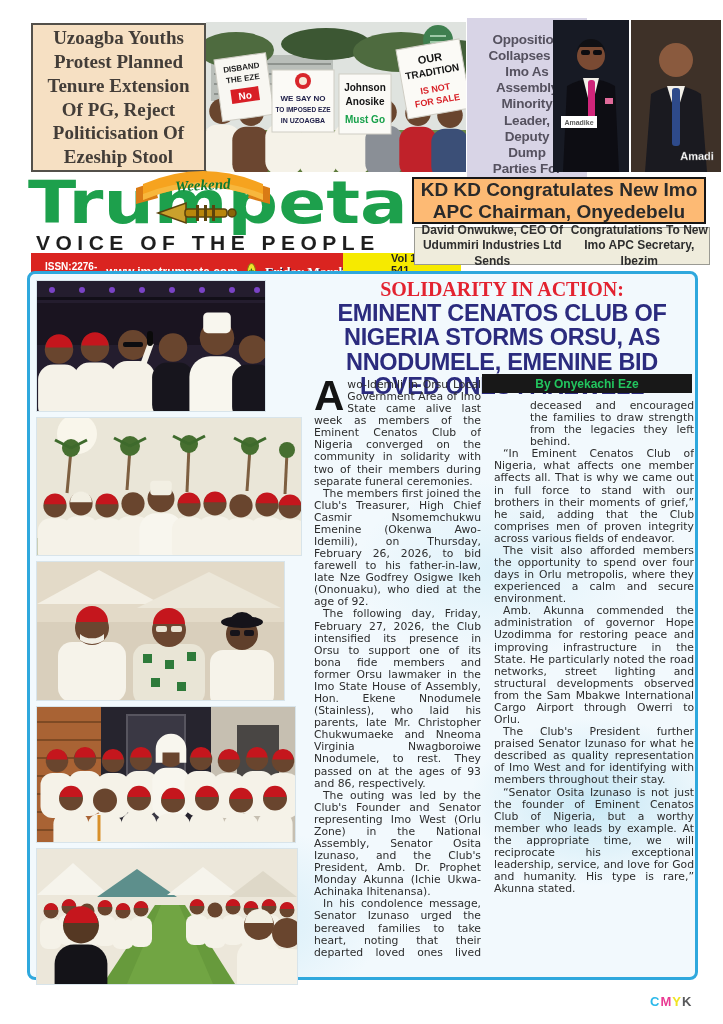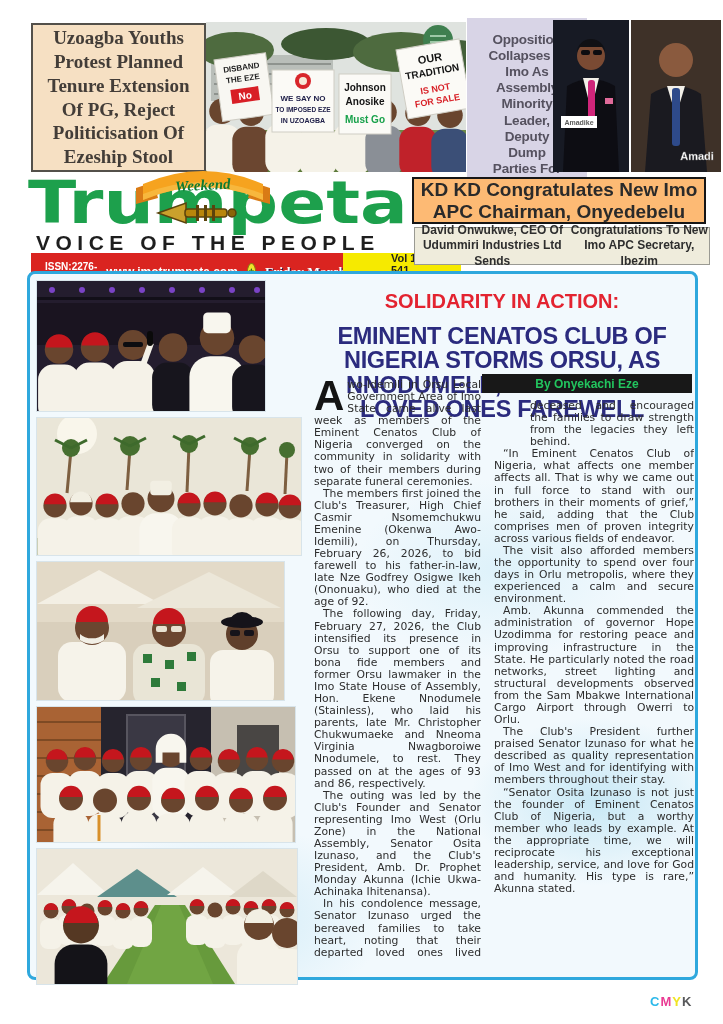--- a/index.html
+++ b/index.html
@@ -54,22 +54,22 @@
   .main{left:27px;top:271px;width:665px;height:703px;border:3.5px solid #2fa8dd;
     border-radius:8px;
     background:
       radial-gradient(180px 120px at 85% 75%, rgba(120,200,230,.35), transparent 70%),
       radial-gradient(220px 140px at 30% 92%, rgba(135,205,235,.30), transparent 70%),
       radial-gradient(200px 130px at 70% 42%, rgba(150,215,240,.22), transparent 70%),
       #f2f9fd;}
   .photo-col{left:6px;top:6px;width:272px;}
   .photo-col svg{display:block;margin-bottom:5px;border:1px solid #d8e4ea;background:#fff;}
   .headline-block{left:278px;top:5px;width:388px;text-align:center;}
-  .kicker{color:#e32330;font-family:Liberation Sans, sans-serif;font-weight:bold;
-    font-size:20px;line-height:1.05;margin:12px;}
+  .kicker{color:#e32330;font-family:Liberation Serif, serif;font-weight:bold;
+    font-size:20px;line-height:1.05;margin:0;}
   .headline{color:#2b2b7e;font-family:"Liberation Sans",sans-serif;font-weight:bold;
     font-size:23.5px;line-height:1.04;letter-spacing:-0.3px;margin:1px 0 0 0;}
   .byline{left:452px;top:100px;width:210px;height:19px;background:#181818;color:#22c55e;
     display:flex;align-items:center;justify-content:center;
     font-family:"Liberation Sans",sans-serif;font-weight:bold;font-size:12px;}
   .col{position:absolute;text-align:justify;font-size:10.8px;line-height:1.12;
     color:#2d2d2d;overflow:hidden;}
   .col1{left:284px;top:105px;width:167px;height:580px;}
   .col2{left:464px;top:126px;width:200px;height:560px;}
   .bp{margin:0;text-indent:9px;}

